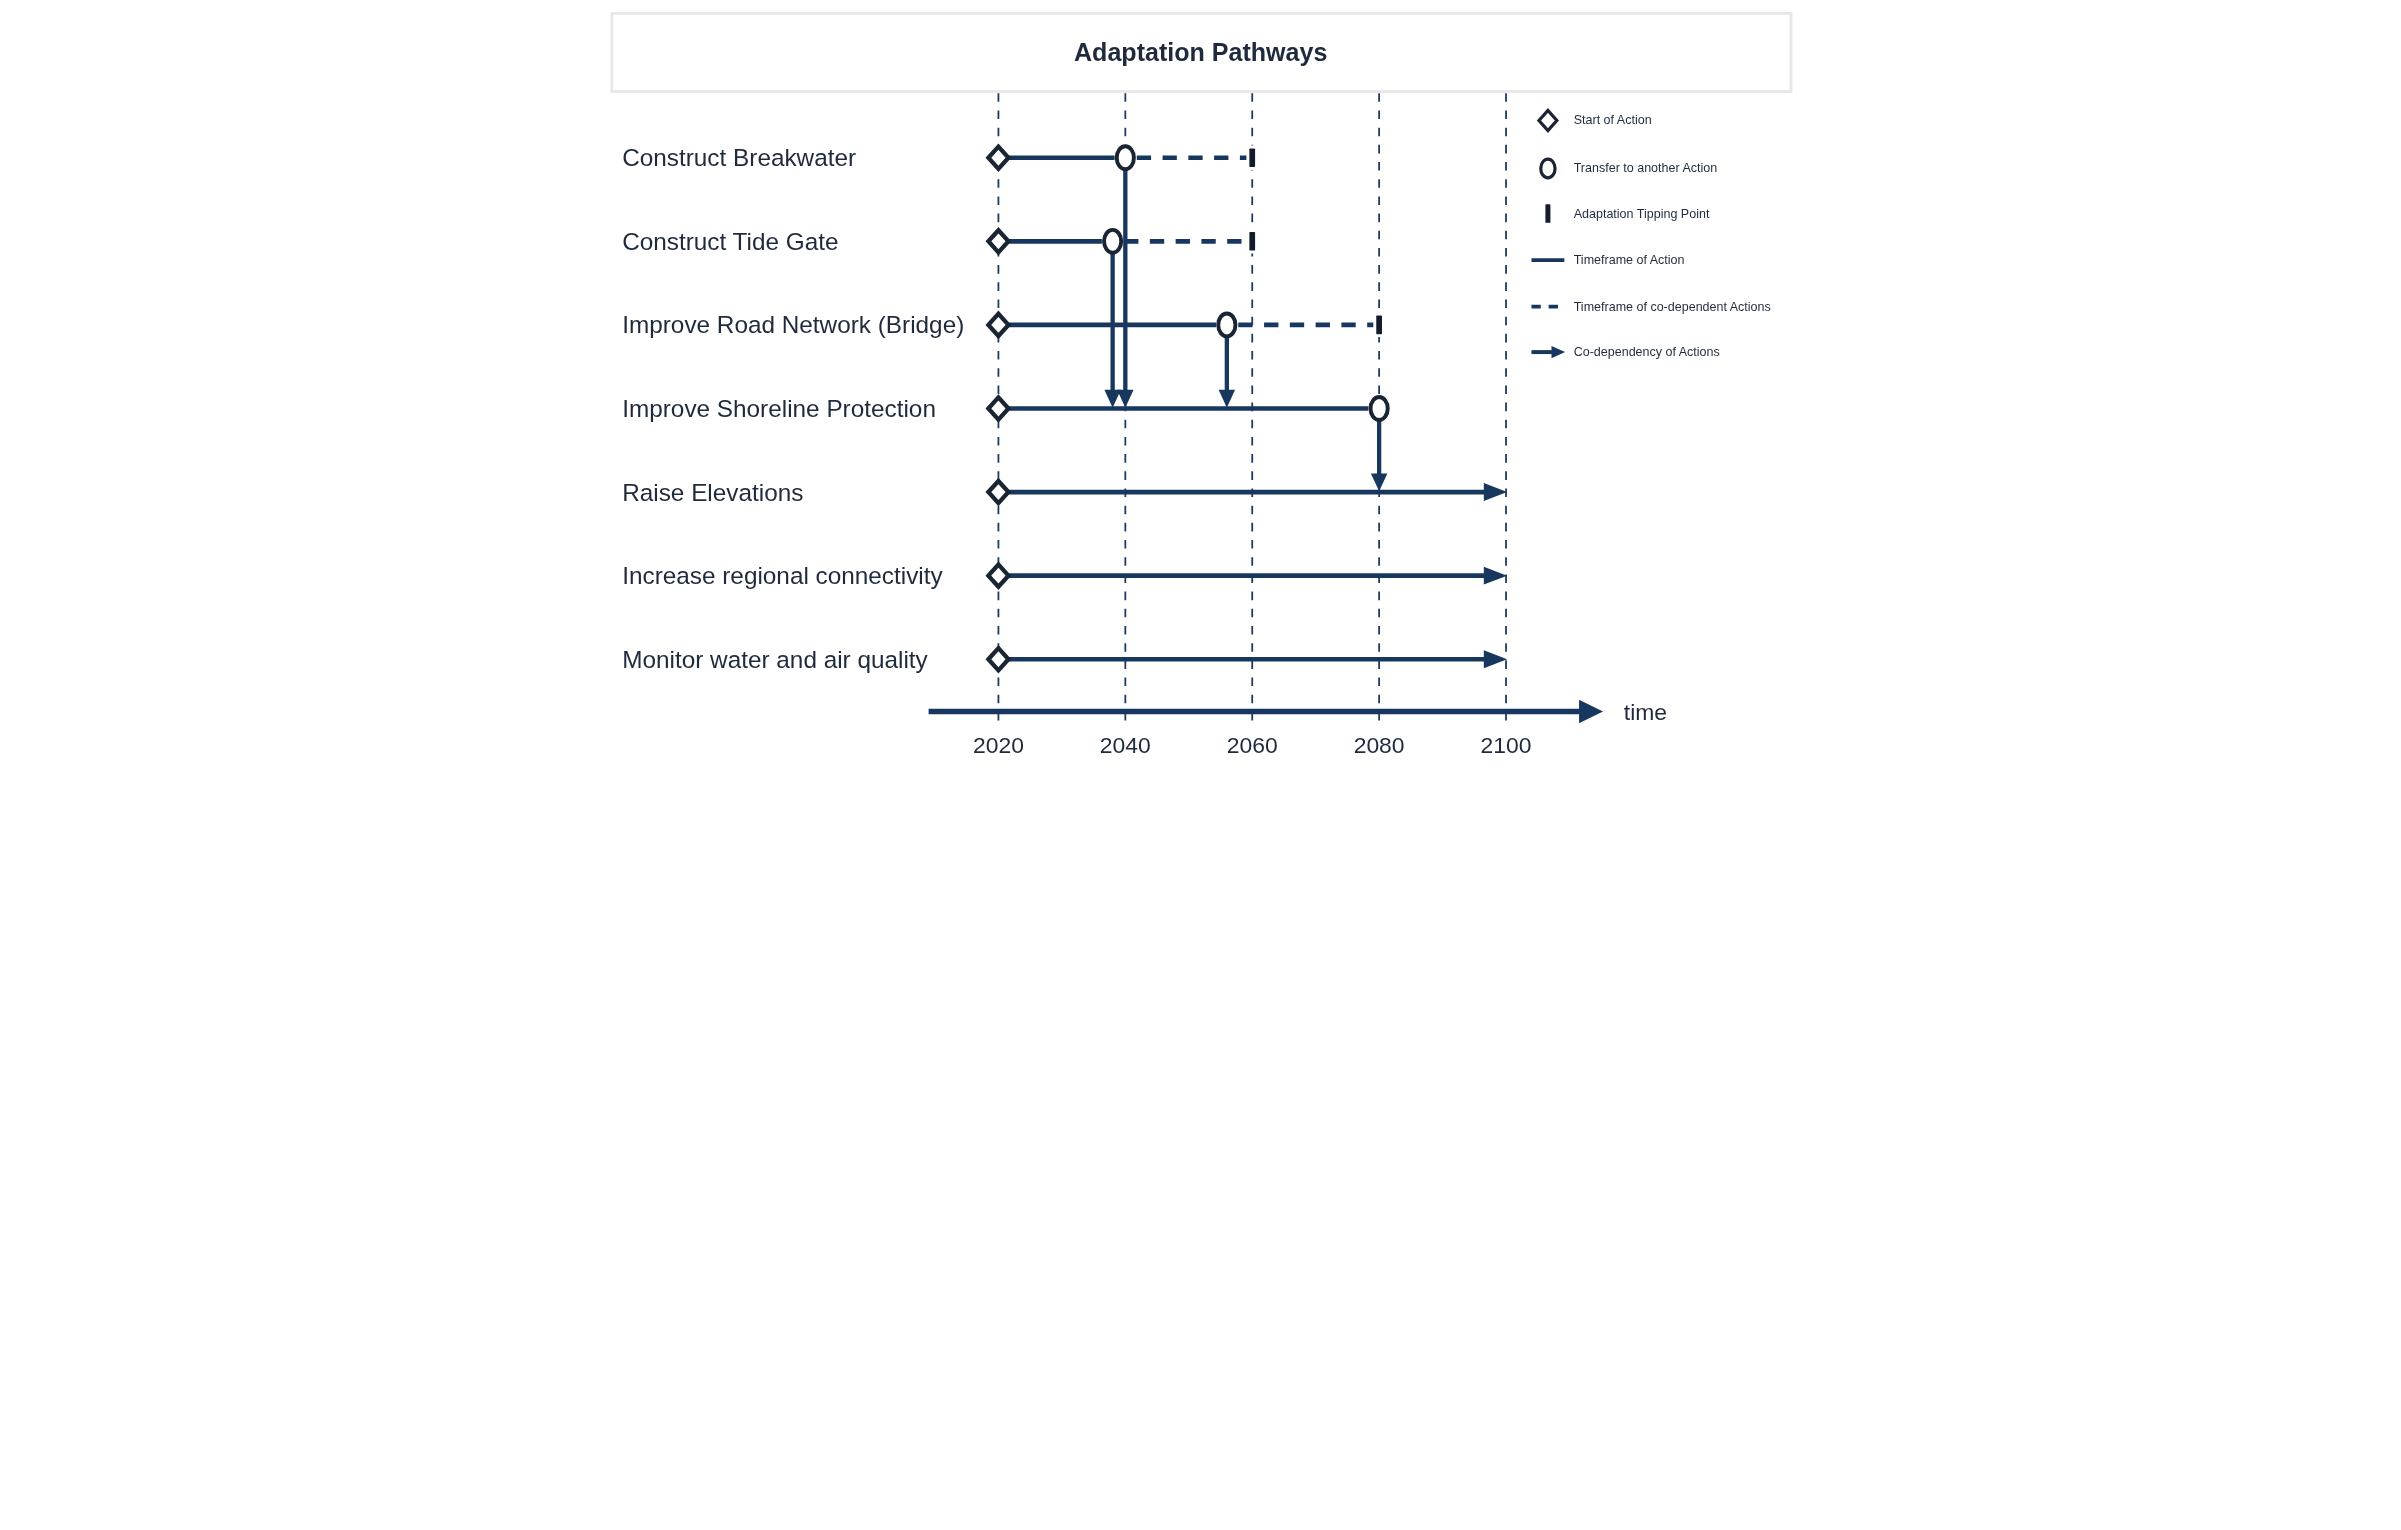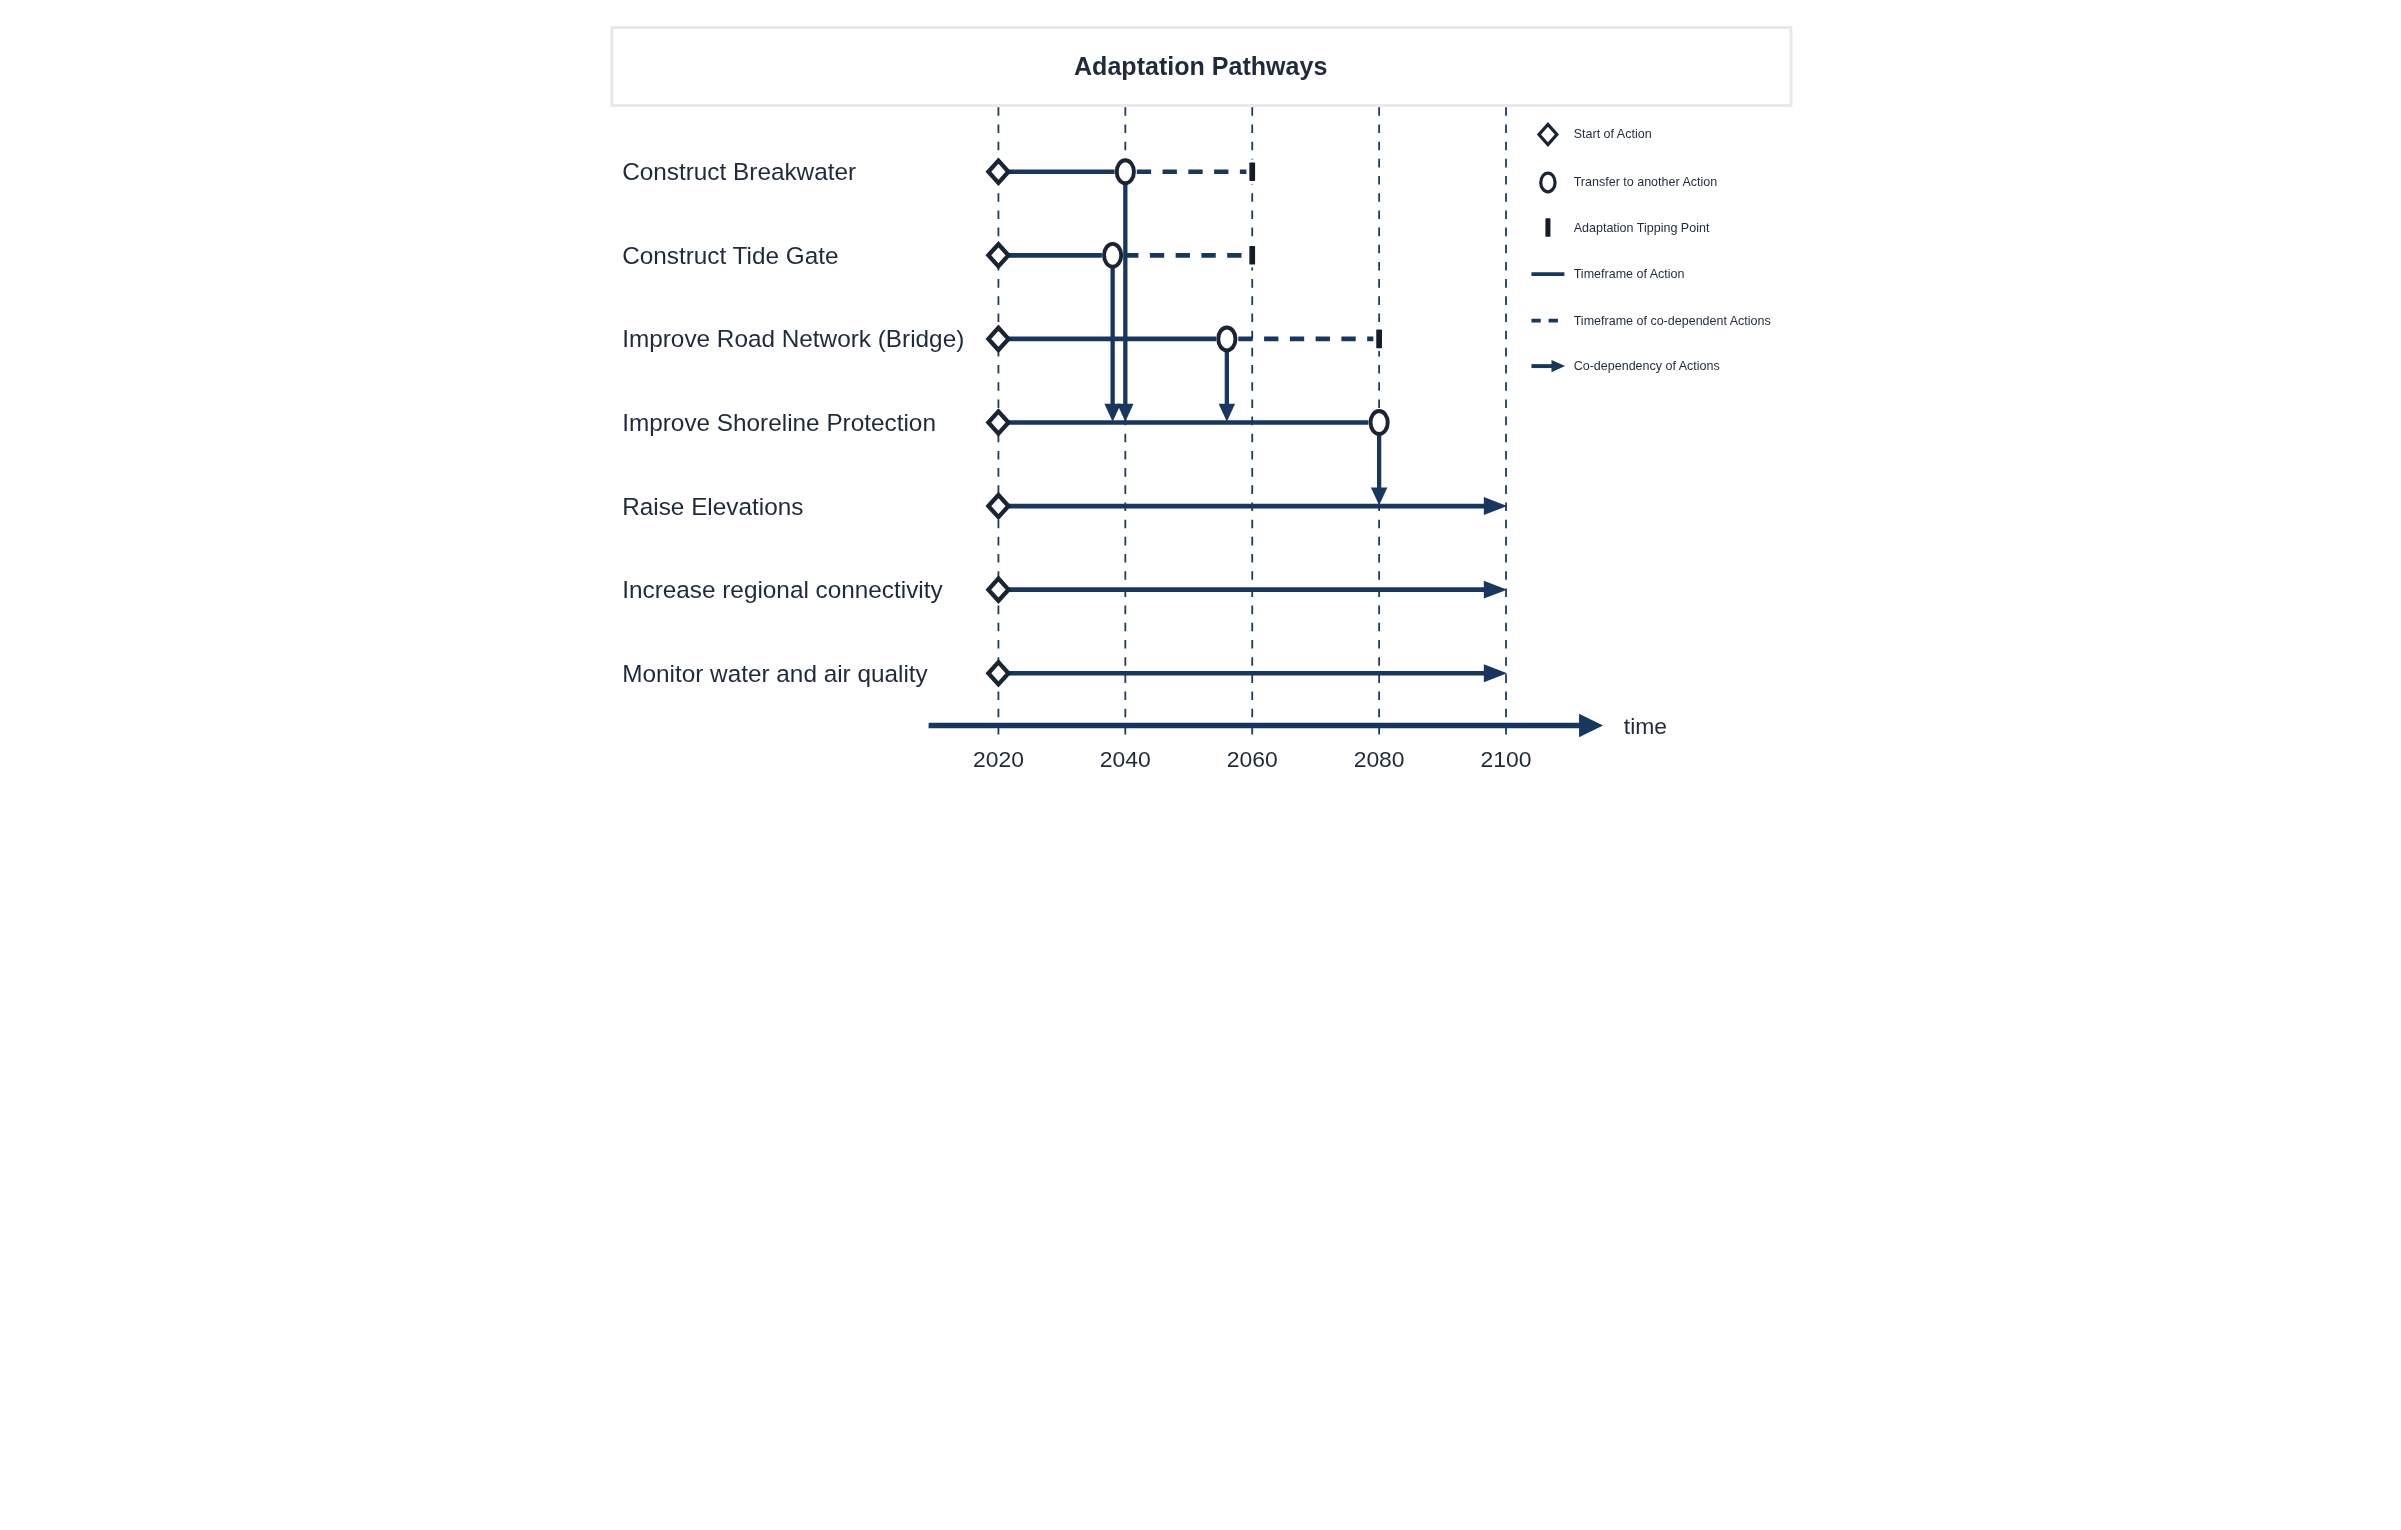--- a/index.html
+++ b/index.html
@@ -5,21 +5,21 @@
   :root{
     --navy: #17375e;
     --marker: #1b2433;
     --tip: #141c2b;
     --text: #1f2b3d;
     --grid: #1e3a5f;
     --border: #e8e8e8;
     --bg: #ffffff;
   }
   html,body{margin:0;padding:0;background:var(--bg);}
-  .page{width:100%;max-width:1201px;margin:16px auto;}
+  .page{width:100%;max-width:1201px;margin:2px auto;}
   svg{display:block;width:100%;height:auto;font-family:"Liberation Sans", sans-serif;}
   .title-box{fill:none;stroke:var(--border);stroke-width:8;}
   .title{font-size:70px;font-weight:bold;fill:var(--text);}
   .grid{stroke:var(--grid);stroke-width:5;stroke-dasharray:24 24;fill:none;}
   .rowlabel{font-size:68px;fill:var(--text);}
   .action{stroke:var(--navy);stroke-width:13;fill:none;}
   .codep{stroke:var(--navy);stroke-width:13;stroke-dasharray:40 32;fill:none;}
   .varrow{stroke:var(--navy);stroke-width:12;fill:none;}
   .ahead{fill:var(--navy);stroke:none;}
   .diamond{fill:#fff;stroke:var(--marker);stroke-width:12;}

